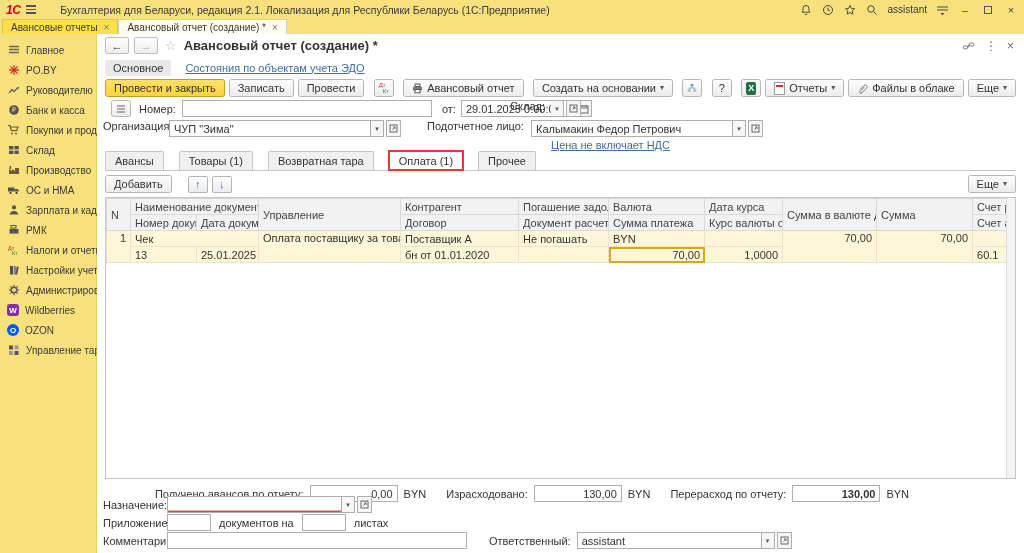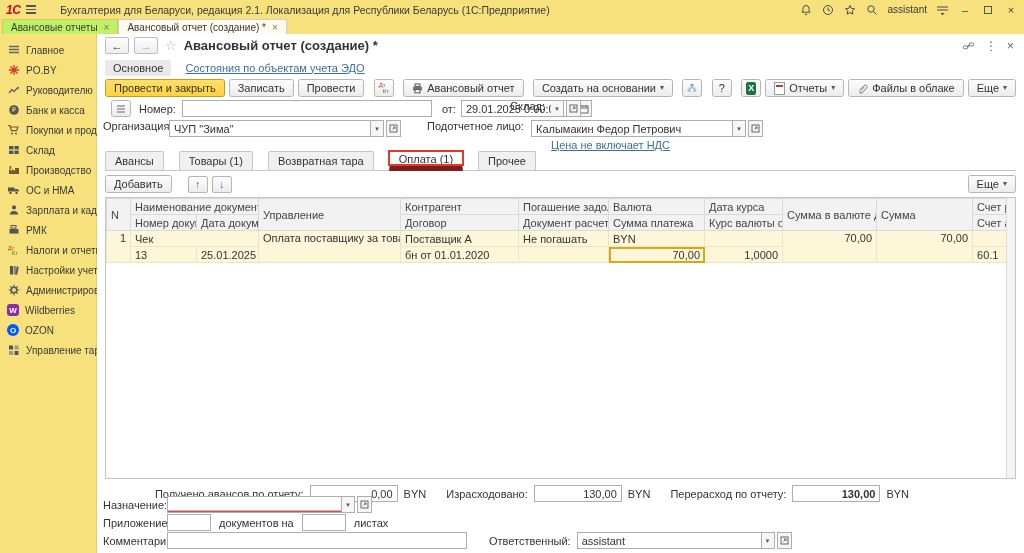--- a/index.html
+++ b/index.html
@@ -13,21 +13,21 @@
   .burger i { display:block; width:10px; height:1.5px; background:#555; }
   .win-title { font-size:10.5px; color:#3a3a3a; margin-left:18px; white-space:nowrap; }
   .titlebar-right { margin-left:auto; display:flex; align-items:center; gap:9px; }
   .tb-ico { width:13px; height:13px; display:inline-flex; align-items:center; justify-content:center; color:#4a4a4a; }
   .tb-ico svg { display:block; }
   .user-name { font-size:10px; color:#3a3a3a; }
   .win-btn { font-size:11px; color:#444; width:14px; text-align:center; }
   .restore-box { width:8px; height:8px; border:1.2px solid #555; display:inline-block; }
 
   .apptabs { position:absolute; top:19px; left:0; width:1024px; height:15px; background:#f6e17c; display:flex; align-items:flex-end; padding-left:2px; }
-  .apptab { height:15px; display:flex; align-items:center; gap:6px; padding:0 8px; font-size:10px; color:#3a3a3a; background:#bef264; border:1px solid #dcc55e; border-bottom:none; }
+  .apptab { height:15px; display:flex; align-items:center; gap:6px; padding:0 8px; font-size:10px; color:#3a3a3a; background:#fde047; border:1px solid #dcc55e; border-bottom:none; }
   .apptab.active { background:#fdfbee; border-color:#cfcfcf; }
   .apptab .x { color:#777; font-size:10px; }
 
   
   .sidebar { position:absolute; top:34px; left:0; width:97px; height:519px; background:#f6e17c; border-right:1px solid #e4cf6a; padding-top:6px; }
   .side-item { display:flex; align-items:center; gap:6px; height:20px; padding-left:7px; font-size:10px; color:#3a3a3a; cursor:default; white-space:nowrap; }
   .side-ico { width:13px; height:13px; flex:0 0 13px; display:inline-flex; align-items:center; justify-content:center; }
   .side-ico svg { display:block; }
   .wb-badge { width:12px; height:12px; background:#872fa7; color:#fff; font-size:8px; font-weight:bold; display:inline-flex; align-items:center; justify-content:center; border-radius:3px; }
   .oz-badge { width:12px; height:12px; background:#0059ff; color:#fff; font-size:8px; font-weight:bold; display:inline-flex; align-items:center; justify-content:center; border-radius:50%; }
@@ -67,21 +67,21 @@
   .combo { display:flex; height:17px; }
   .combo .val { border:1px solid #aeaeae; background:#fff; display:flex; align-items:center; padding:0 4px; font-size:11px; flex:1; min-width:0; white-space:nowrap; overflow:hidden; }
   .combo .cbtn { width:13px; border:1px solid #aeaeae; border-left:none; background:#f6f6f6; display:flex; align-items:center; justify-content:center; font-size:7px; color:#555; }
   .combo .obtn { width:15px; border:1px solid #aeaeae; margin-left:2px; background:#f6f6f6; display:flex; align-items:center; justify-content:center; }
   .req .val { box-shadow: inset 0 -1.5px 0 #d05050; }
   .cal-btn { width:15px; height:17px; border:1px solid #aeaeae; margin-left:2px; background:#f6f6f6; display:flex; align-items:center; justify-content:center; }
 
   
   .doctabs { position:absolute; top:117px; left:8px; right:8px; height:20px; border-bottom:1px solid #c6c6c6; display:flex; align-items:flex-end;gap:12px; }
   .doctab { position:relative; height:19px; display:flex; align-items:center; padding:0 9px; font-size:11px; background:#f0f0f0; border:1px solid #c6c6c6; border-bottom:none; margin-right:3px; border-radius:2px 2px 0 0; color:#333; }
-  .doctab.active { background:#fff; height:20px; margin-bottom:-1px; border-bottom:6px solid #7f1d1d; }
+  .doctab.active { background:#fff; height:20px; margin-bottom:-1px; border-bottom:1px solid #7f1d1d; }
   .annot { position:absolute; left:-2px; top:-2px; right:-2px; bottom:-1px; border:2px solid #e03a2f; pointer-events:none; }
 
   .gridbar { position:absolute; top:141px; left:8px; right:8px; display:flex; align-items:center; gap:4px; }
   .arrow-btn { width:20px; height:17px; border:1px solid #b5b5b5; border-radius:2px; background:linear-gradient(#fdfdfd,#ececec); color:#3b74bc; font-weight:bold; font-size:11px; display:inline-flex; align-items:center; justify-content:center; }
 
   
   .tablewrap { position:absolute; top:163px; left:8px; right:8px; height:282px; border:1px solid #c5c5c5; background:#fff; overflow:hidden; }
   table.grid { border-collapse:collapse; table-layout:fixed; width:calc(100% - 9px); font-size:11px; }
   .grid th { background:#f2f2f2; font-weight:normal; text-align:left; color:#444; border:1px solid #d9d9d9; padding:1px 4px; height:16px; white-space:nowrap; overflow:hidden; }
   .grid td { border:1px solid #ece4c9; padding:1px 4px; height:16px; background:#fdf6d8; white-space:nowrap; overflow:hidden; }

